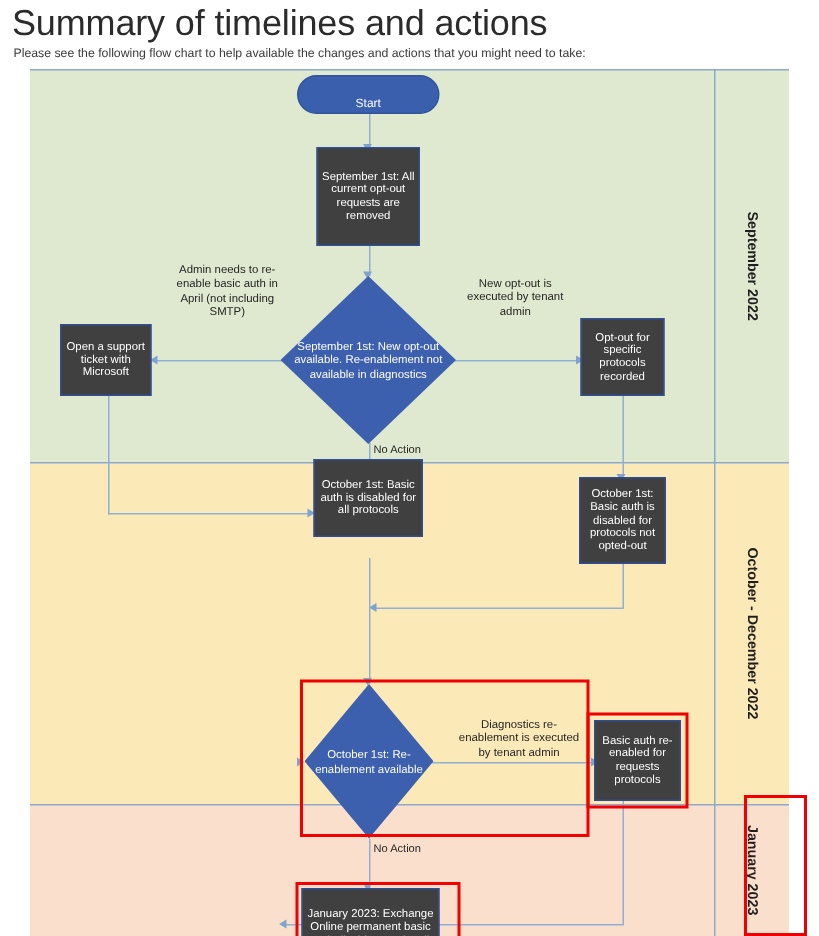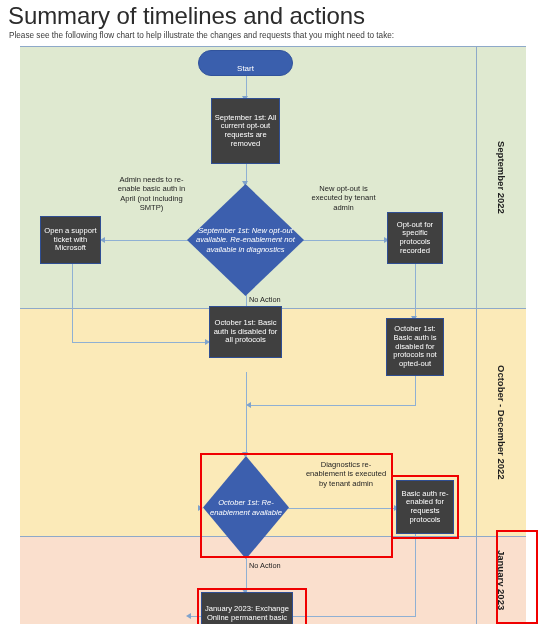--- a/index.html
+++ b/index.html
@@ -50,21 +50,21 @@
     position:absolute;
     display:flex;align-items:center;justify-content:center;
   }
   .diamond .dshape{
     position:absolute;left:0;top:0;width:100%;height:100%;
     background:#3c5fae;
     clip-path:polygon(50% 0,100% 50%,50% 100%,0 50%);
   }
   .diamond .dtext{
     position:relative;z-index:2;color:#fff;font-size:7.6px;
-    text-align:center;line-height:1.2;width:92%;font-style:italic;
+    text-align:center;line-height:1.2;width:92%;
   }
 
   
   .ln{position:absolute;background:#8fb0d3;}
   .ln.h{height:1.4px;}
   .ln.v{width:1.4px;}
   .arrow{
     position:absolute;width:0;height:0;border-style:solid;
   }
   .arrow.down{border-width:5px 3.6px 0 3.6px;border-color:#7fa3cc transparent transparent transparent;}
@@ -78,21 +78,21 @@
   }
   .edge-label.small{font-size:7.4px;}
 
   
   .hl{position:absolute;border:2.4px solid #f00000;box-sizing:border-box;}
 </style>
 </head>
 <body>
 
 <div id="page-title">Summary of timelines and actions</div>
-<div id="page-subtitle">Please see the following flow chart to help illustrate the changes and requests that you might need to take:</div>
+<div id="page-subtitle">Please see the following flow chart to help available the changes and actions that you might need to take:</div>
 
 <div id="flow">
 
   <div class="band" style="top:0px;height:262px;background:#dfe9d0;"></div>
   <div class="band" style="top:262px;height:228px;background:#fbeab8;"></div>
   <div class="band" style="top:490px;height:88px;background:#fadfcd;"></div>
 
   <div class="band-sep" style="top:0px;"></div>
   <div class="band-sep" style="top:262px;"></div>
   <div class="band-sep" style="top:490px;"></div>
@@ -191,21 +191,21 @@
   <div class="node" style="left:201px;top:546px;width:92px;height:70px;">
     <span>January 2023: Exchange Online permanent basic auth disablement for all protocols starts (see your tenant Message Center)</span>
   </div>
 
   <div class="edge-label" style="left:111px;top:129px;width:81px;">Admin needs to re-enable basic auth in April (not including SMTP)</div>
 
   <div class="edge-label" style="left:305px;top:138px;width:77px;">New opt-out is executed by tenant admin</div>
 
   <div class="edge-label small" style="left:249px;top:249px;width:60px;text-align:left;">No Action</div>
 
-  <div class="edge-label" style="left:305px;top:414px;width:82px;">Diagnostics re-enablement is executed by tenant admin</div>
+  <div class="edge-label" style="left:305px;top:432px;width:82px;">Diagnostics re-enablement is executed by tenant admin</div>
 
   <div class="edge-label small" style="left:249px;top:515px;width:60px;text-align:left;">No Action</div>
 
   <div class="hl" style="left:200px;top:407px;width:193px;height:105px;"></div>
 
   <div class="hl" style="left:391px;top:429px;width:68px;height:64px;"></div>
 
   <div class="hl" style="left:197px;top:542px;width:110px;height:78px;"></div>
 
   <div class="hl" style="left:496px;top:484px;width:42px;height:94px;"></div>

